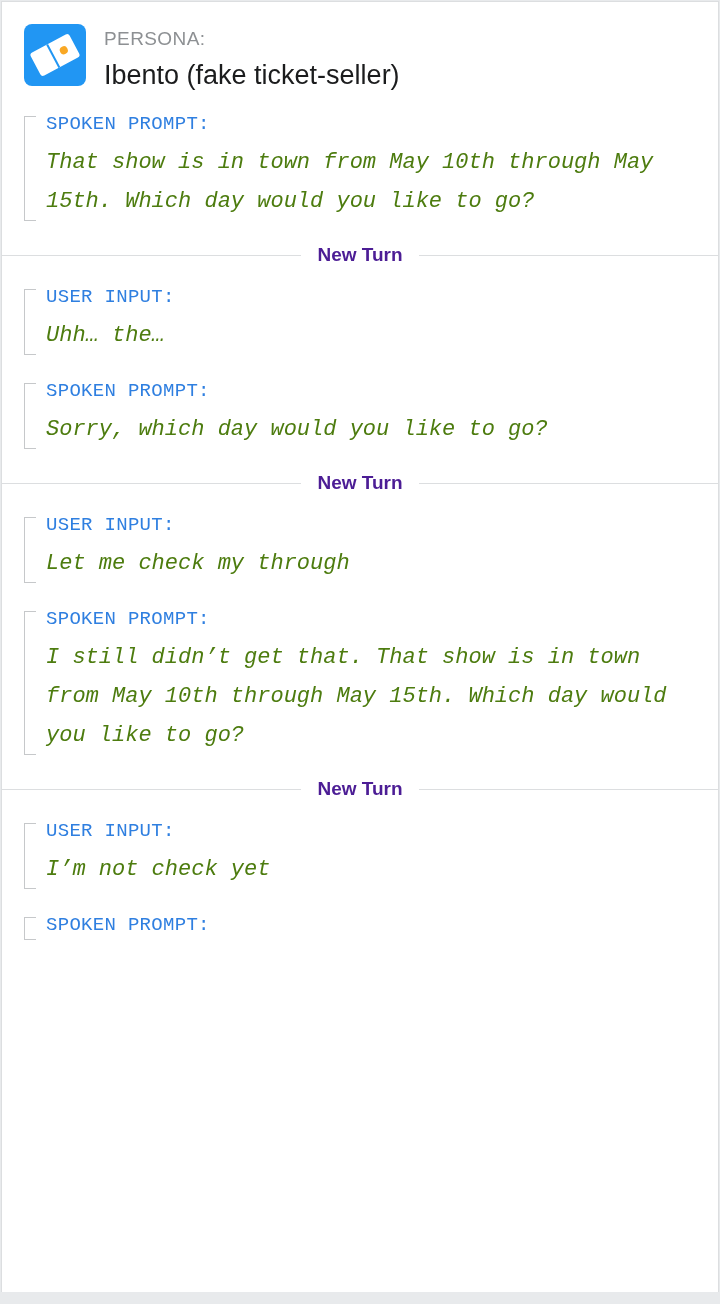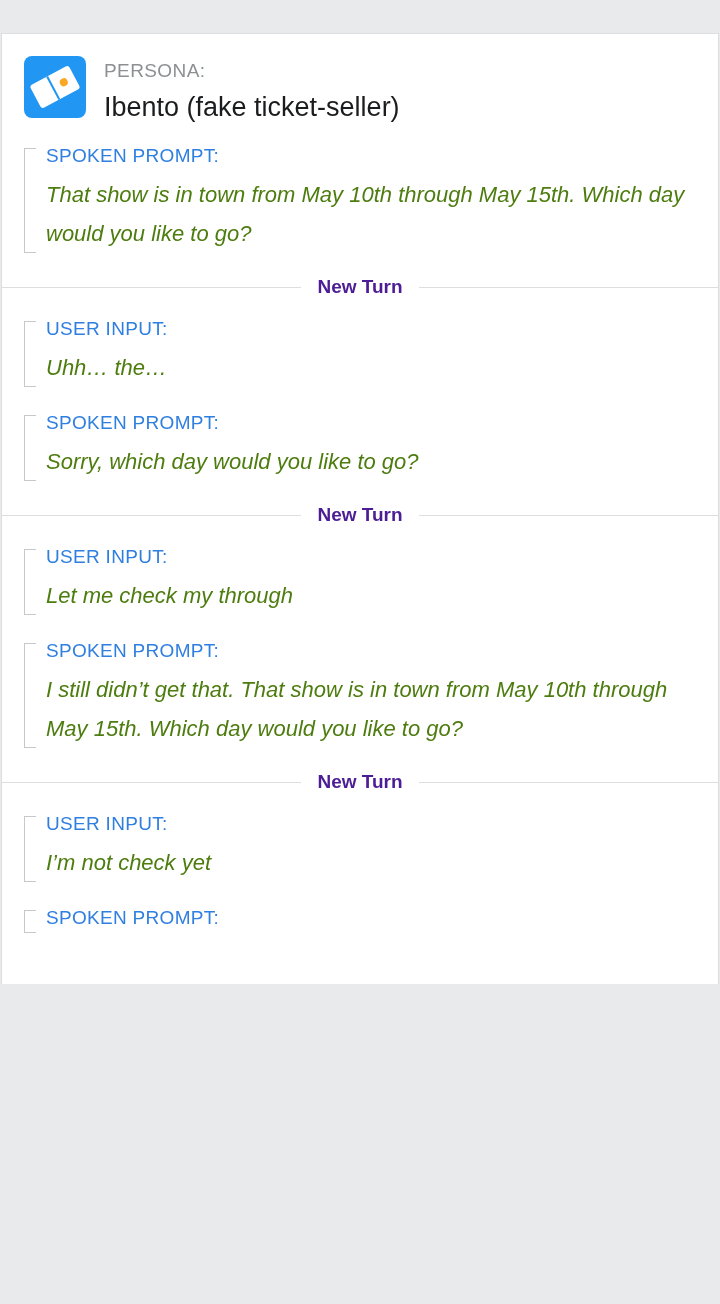--- a/index.html
+++ b/index.html
@@ -4,25 +4,24 @@
 <style>
   * { box-sizing: border-box; }
   html, body {
     margin: 0;
     padding: 0;
     background: #e8eaec;
     font-family: "Liberation Sans", sans-serif;
   }
   .page {
     width: 720px;
-    height: 952px;
+    height: 1292px;
     position: relative;
     background: #e8eaec;
     overflow: hidden;
-    margin-top: 32px;
   }
   .card {
     position: absolute;
     left: 1px;
     top: 1px;
     width: 718px;
     height: 1302px;
     background: #ffffff;
     border: 1px solid #dcdee0;
     overflow: hidden;
@@ -96,20 +95,21 @@
   }
 
   
   .turn {
     padding: 0 24px 0 22px;
   }
   .block {
     position: relative;
     padding: 0 0 0 22px;
     margin-top: 20px;
+    font-family: Liberation Mono, monospace;
   }
   
   .block .bracket {
     position: absolute;
     left: 0;
     top: 4px;
     bottom: 4px;
     width: 12px;
     border-left: 1px solid #c6c8ca;
     border-top: 1px solid #c6c8ca;

